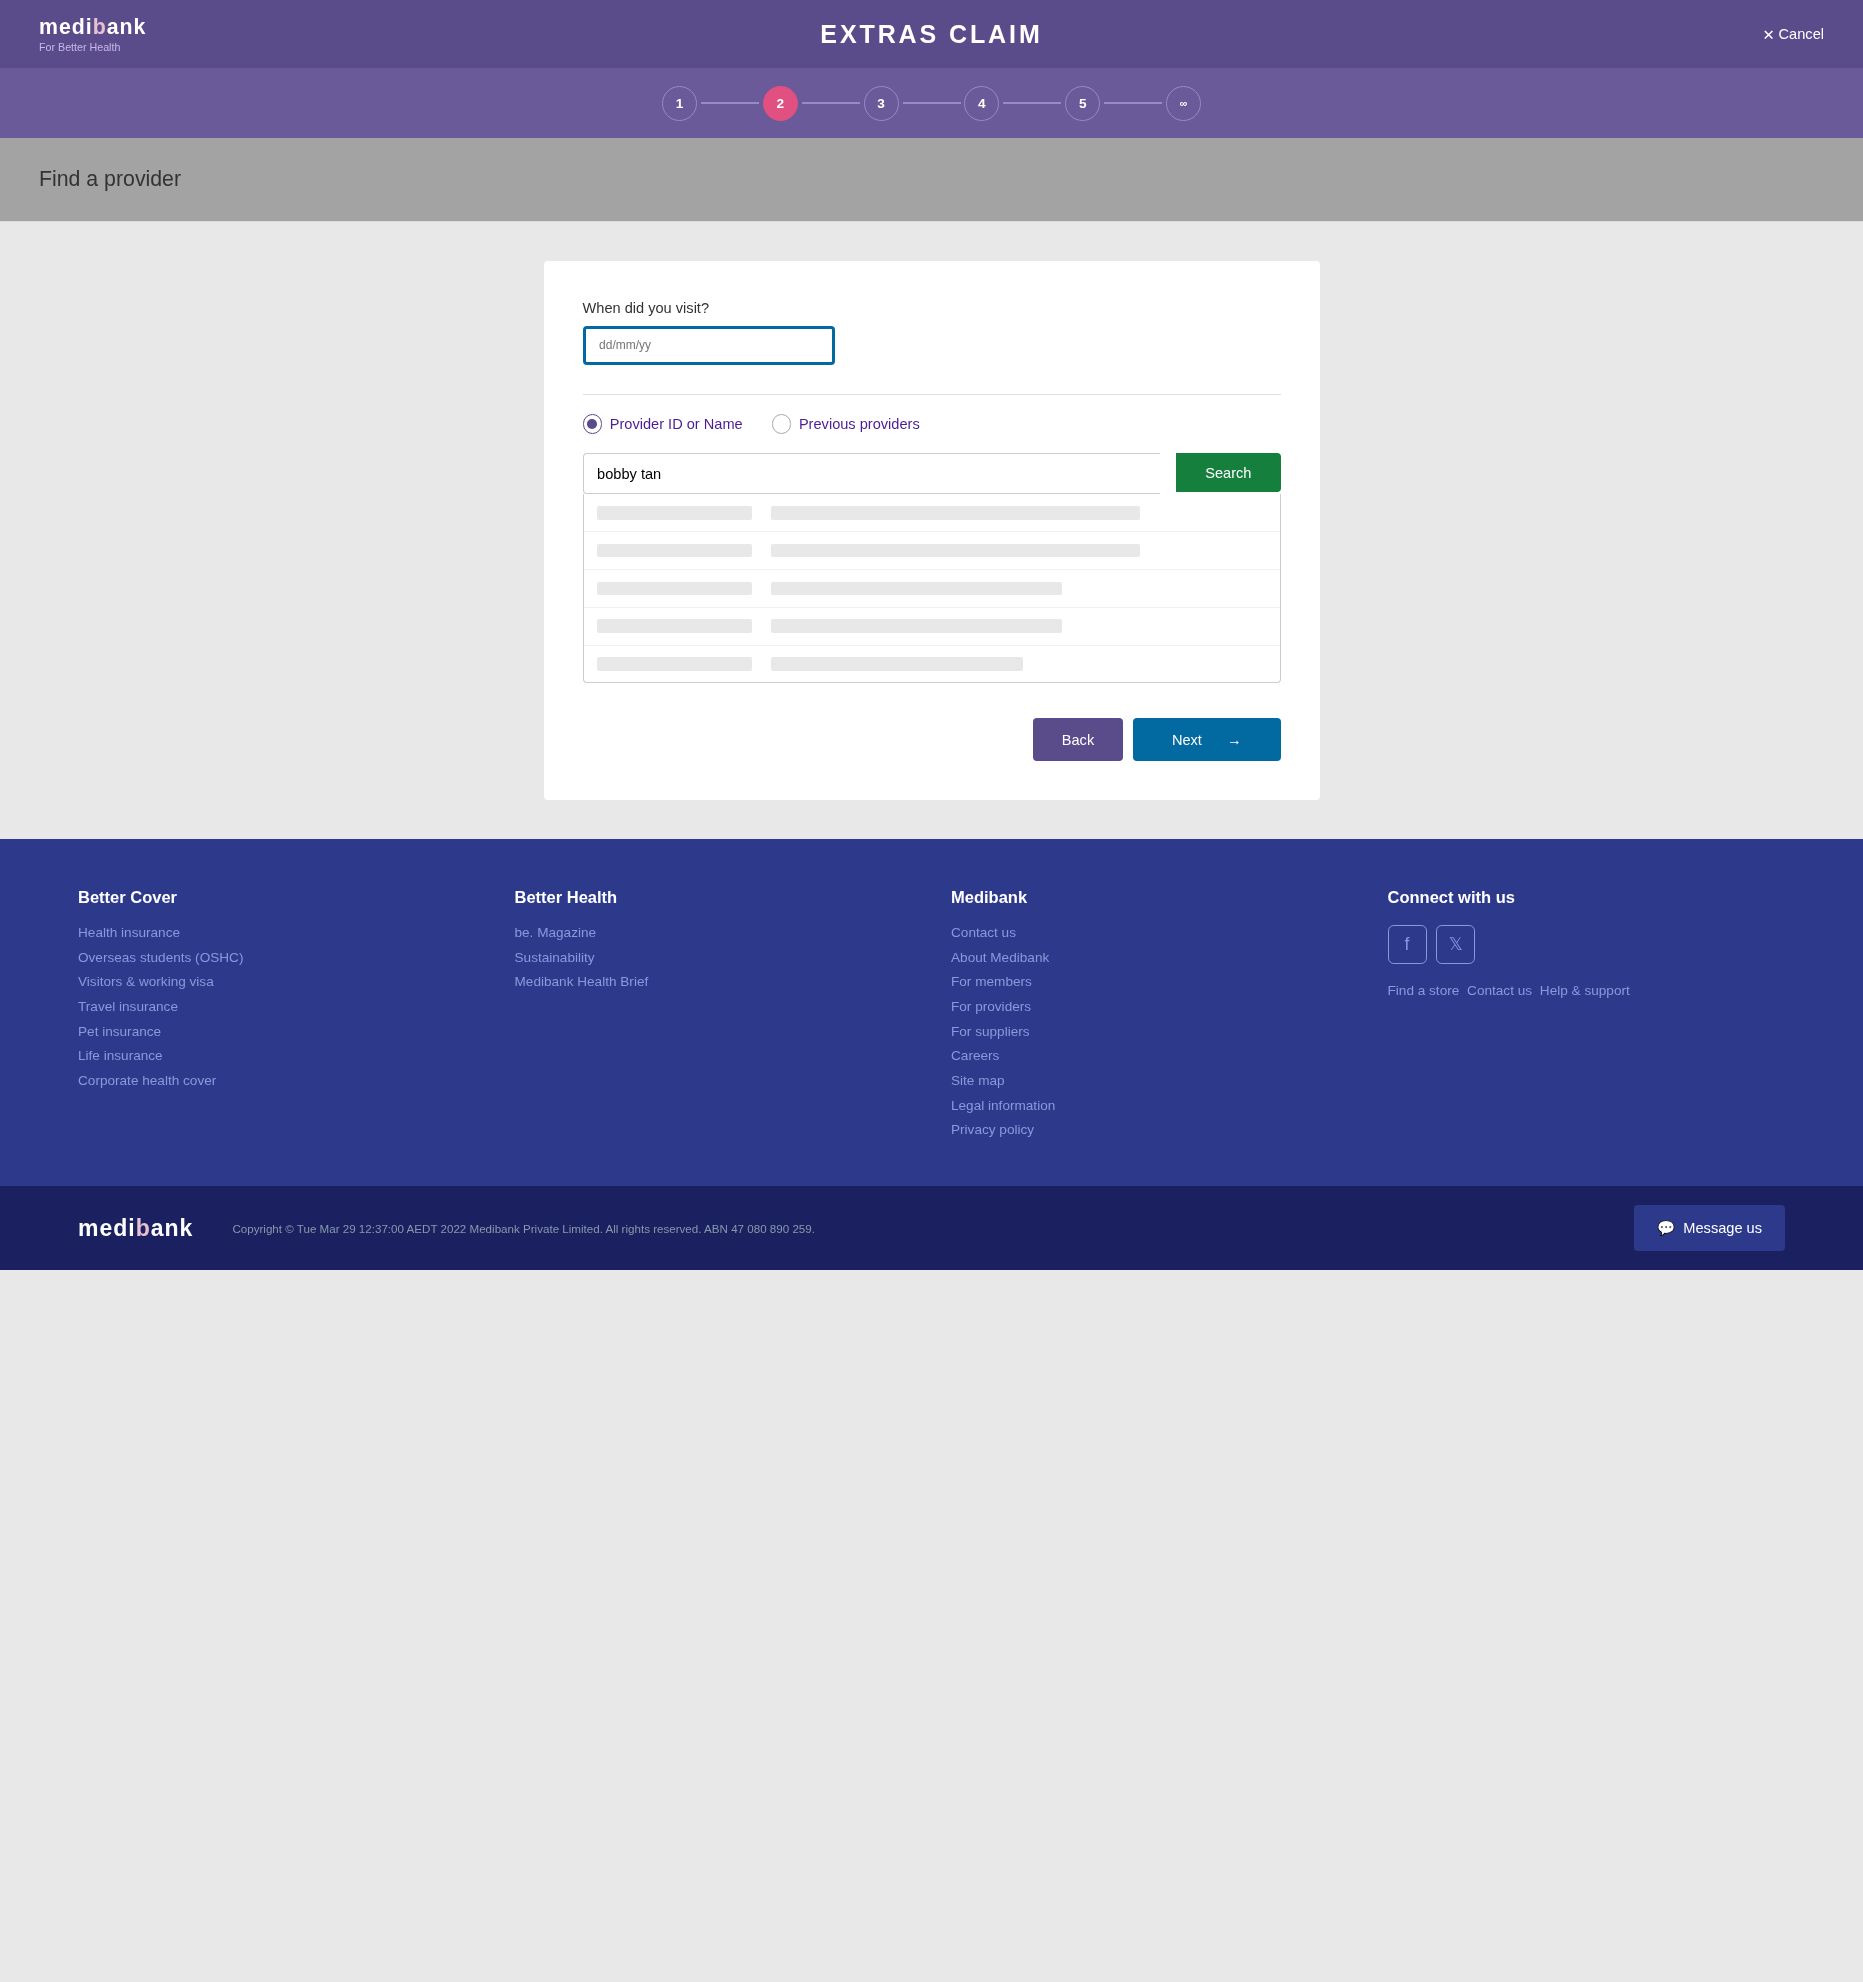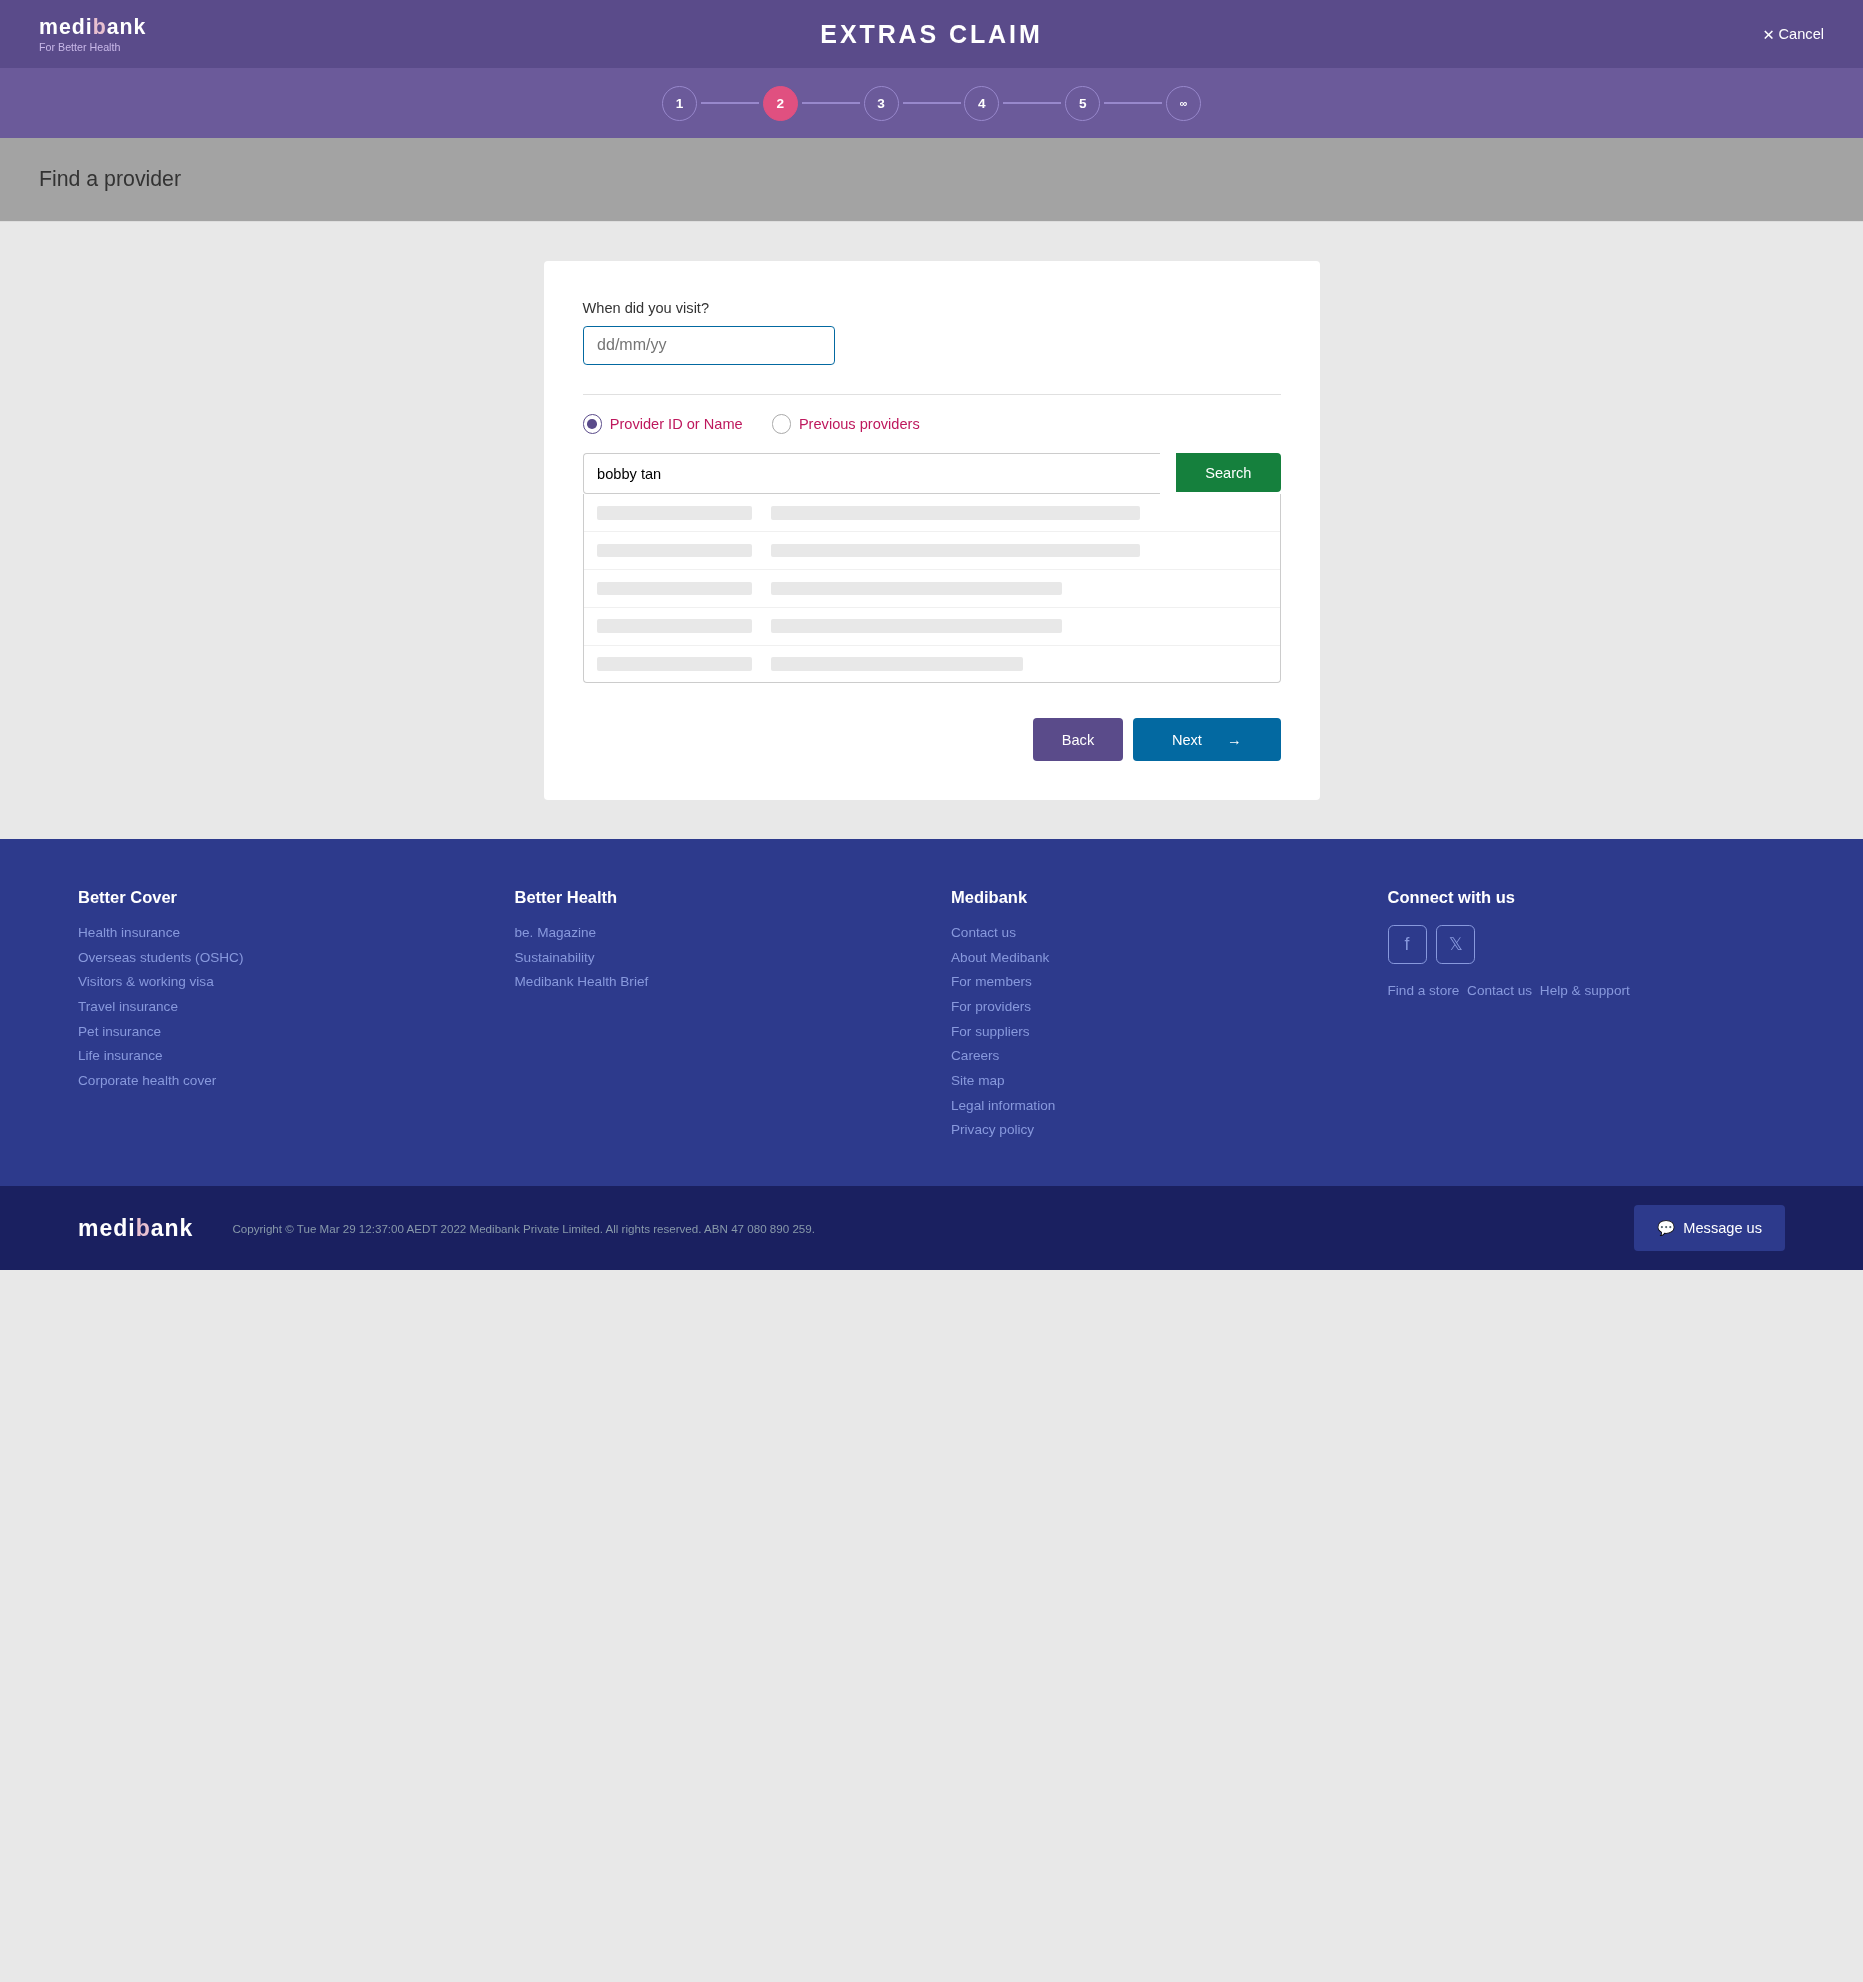--- a/index.html
+++ b/index.html
@@ -122,24 +122,24 @@
       margin-bottom: 29px;
     }
     .form-label {
       display: block;
       font-size: 14.6px;
       color: #333;
       margin-bottom: 9.7px;
     }
     .form-input {
       width: 252px;
-      border: 1px solid #0369a1;
+      border: 3px solid #0369a1;
       border-radius: 3.9px;
       padding: 9.7px 13.6px;
-      font-size: 16px;
+      font-size: 12px;
       color: #c2410c;
       outline: none;
     }
     .form-divider {
       border: none;
       border-top: 1px solid #e0e0e0;
       margin: 19.4px 0;
     }
 
     
@@ -172,21 +172,21 @@
       width: 9.7px;
       height: 9.7px;
       border-radius: 50%;
       background: #5a4b8a;
     }
     .radio-circle.unselected {
       border-color: #aaa;
     }
     .radio-label {
       font-size: 14.6px;
-      color: #be185d;
+      color: #4c1d95;
     }
 
     
     .search-row {
       display: flex;
       align-items: flex-start;
       gap: 16px;
       margin-bottom: 0;
     }
     .search-input {

